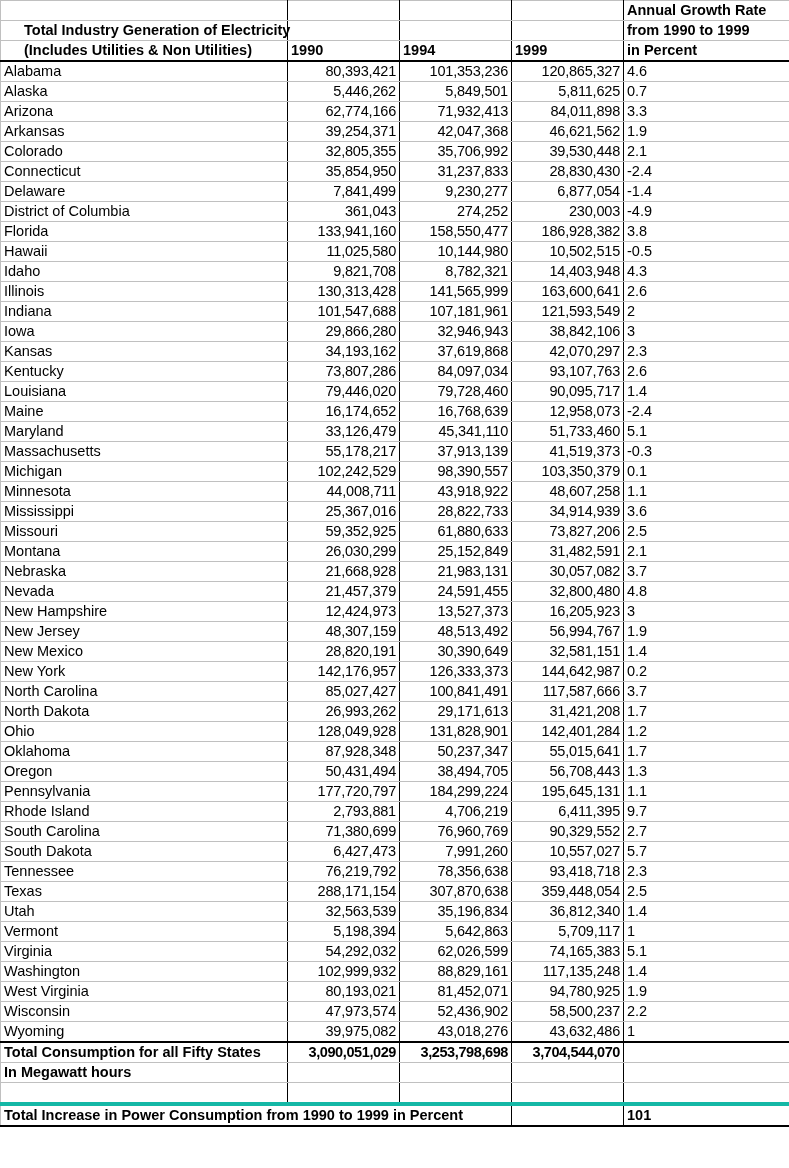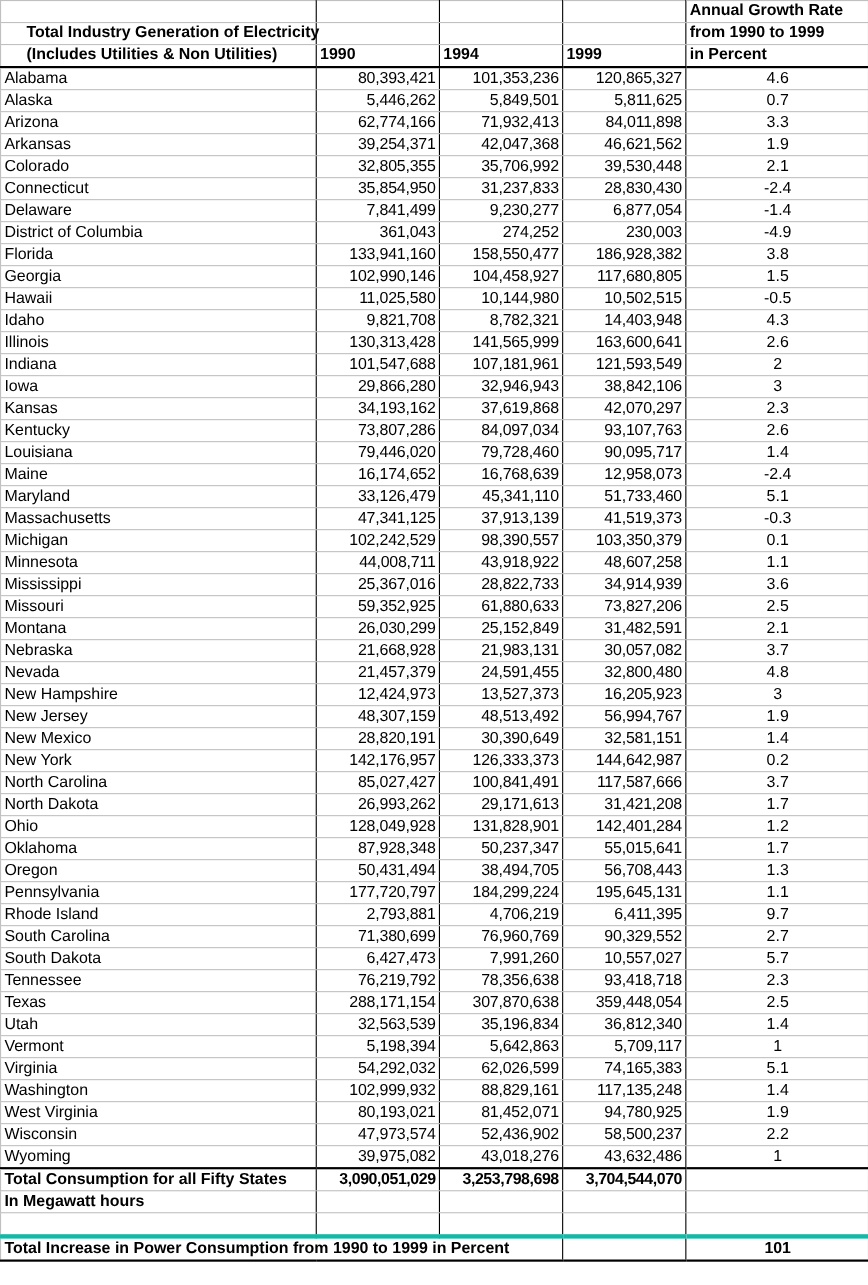--- a/index.html
+++ b/index.html
@@ -4,21 +4,21 @@
 <style>
   html, body { margin:0; padding:0; background:#ffffff; }
   body { width:789px; height:1168px; overflow:hidden; font-family:"Liberation Sans", sans-serif; color:#000; }
   table { border-collapse:collapse; table-layout:fixed; width:789px; position:absolute; left:0; top:0; }
   col.c0 { width:287px; } col.c1 { width:112px; } col.c2 { width:112px; } col.c3 { width:112px; } col.c4 { width:166px; }
   td { height:19px; padding:0 2px 0 3px; font-size:14.5px; line-height:19px; white-space:nowrap; overflow:visible;
        border-top:1px solid #c0c0c0; border-bottom:1px solid #c0c0c0; border-left:1px solid #000; border-right:1px solid #000; }
   td.name { border-left:1px solid #c0c0c0; }
   td.last { border-right:1px solid #c0c0c0; }
   td.num { text-align:right; padding-right:3px; letter-spacing:-0.2px; }
-  td.rate { text-align:center; }
+  td.rate { text-align:left; }
   tr.head td { font-weight:bold; font-size:14.5px; }
   tr.head td.name { text-align:left;padding-left:23px; }
   tr.head td { border-top:1px solid #c0c0c0; }
   tr.head3 td { border-bottom:2px solid #000; }
   tr.total td { font-weight:bold; border-top:2px solid #000; }
   tr.total td.num { letter-spacing:-0.4px; }
   tr.sub td { font-weight:bold; }
   tr.final td { font-weight:bold; border-top:4px solid #14b8a6; border-bottom:2px solid #000; }
 </style>
 </head>
@@ -113,27 +113,20 @@
         <td class="rate last">-4.9</td>
       </tr>
       <tr>
         <td class="name">Florida</td>
         <td class="num">133,941,160</td>
         <td class="num">158,550,477</td>
         <td class="num">186,928,382</td>
         <td class="rate last">3.8</td>
       </tr>
       <tr>
-        <td class="name">Georgia</td>
-        <td class="num">102,990,146</td>
-        <td class="num">104,458,927</td>
-        <td class="num">117,680,805</td>
-        <td class="rate last">1.5</td>
-      </tr>
-      <tr>
         <td class="name">Hawaii</td>
         <td class="num">11,025,580</td>
         <td class="num">10,144,980</td>
         <td class="num">10,502,515</td>
         <td class="rate last">-0.5</td>
       </tr>
       <tr>
         <td class="name">Idaho</td>
         <td class="num">9,821,708</td>
         <td class="num">8,782,321</td>
@@ -191,21 +184,21 @@
       </tr>
       <tr>
         <td class="name">Maryland</td>
         <td class="num">33,126,479</td>
         <td class="num">45,341,110</td>
         <td class="num">51,733,460</td>
         <td class="rate last">5.1</td>
       </tr>
       <tr>
         <td class="name">Massachusetts</td>
-        <td class="num">47,341,125</td>
+        <td class="num">55,178,217</td>
         <td class="num">37,913,139</td>
         <td class="num">41,519,373</td>
         <td class="rate last">-0.3</td>
       </tr>
       <tr>
         <td class="name">Michigan</td>
         <td class="num">102,242,529</td>
         <td class="num">98,390,557</td>
         <td class="num">103,350,379</td>
         <td class="rate last">0.1</td>

